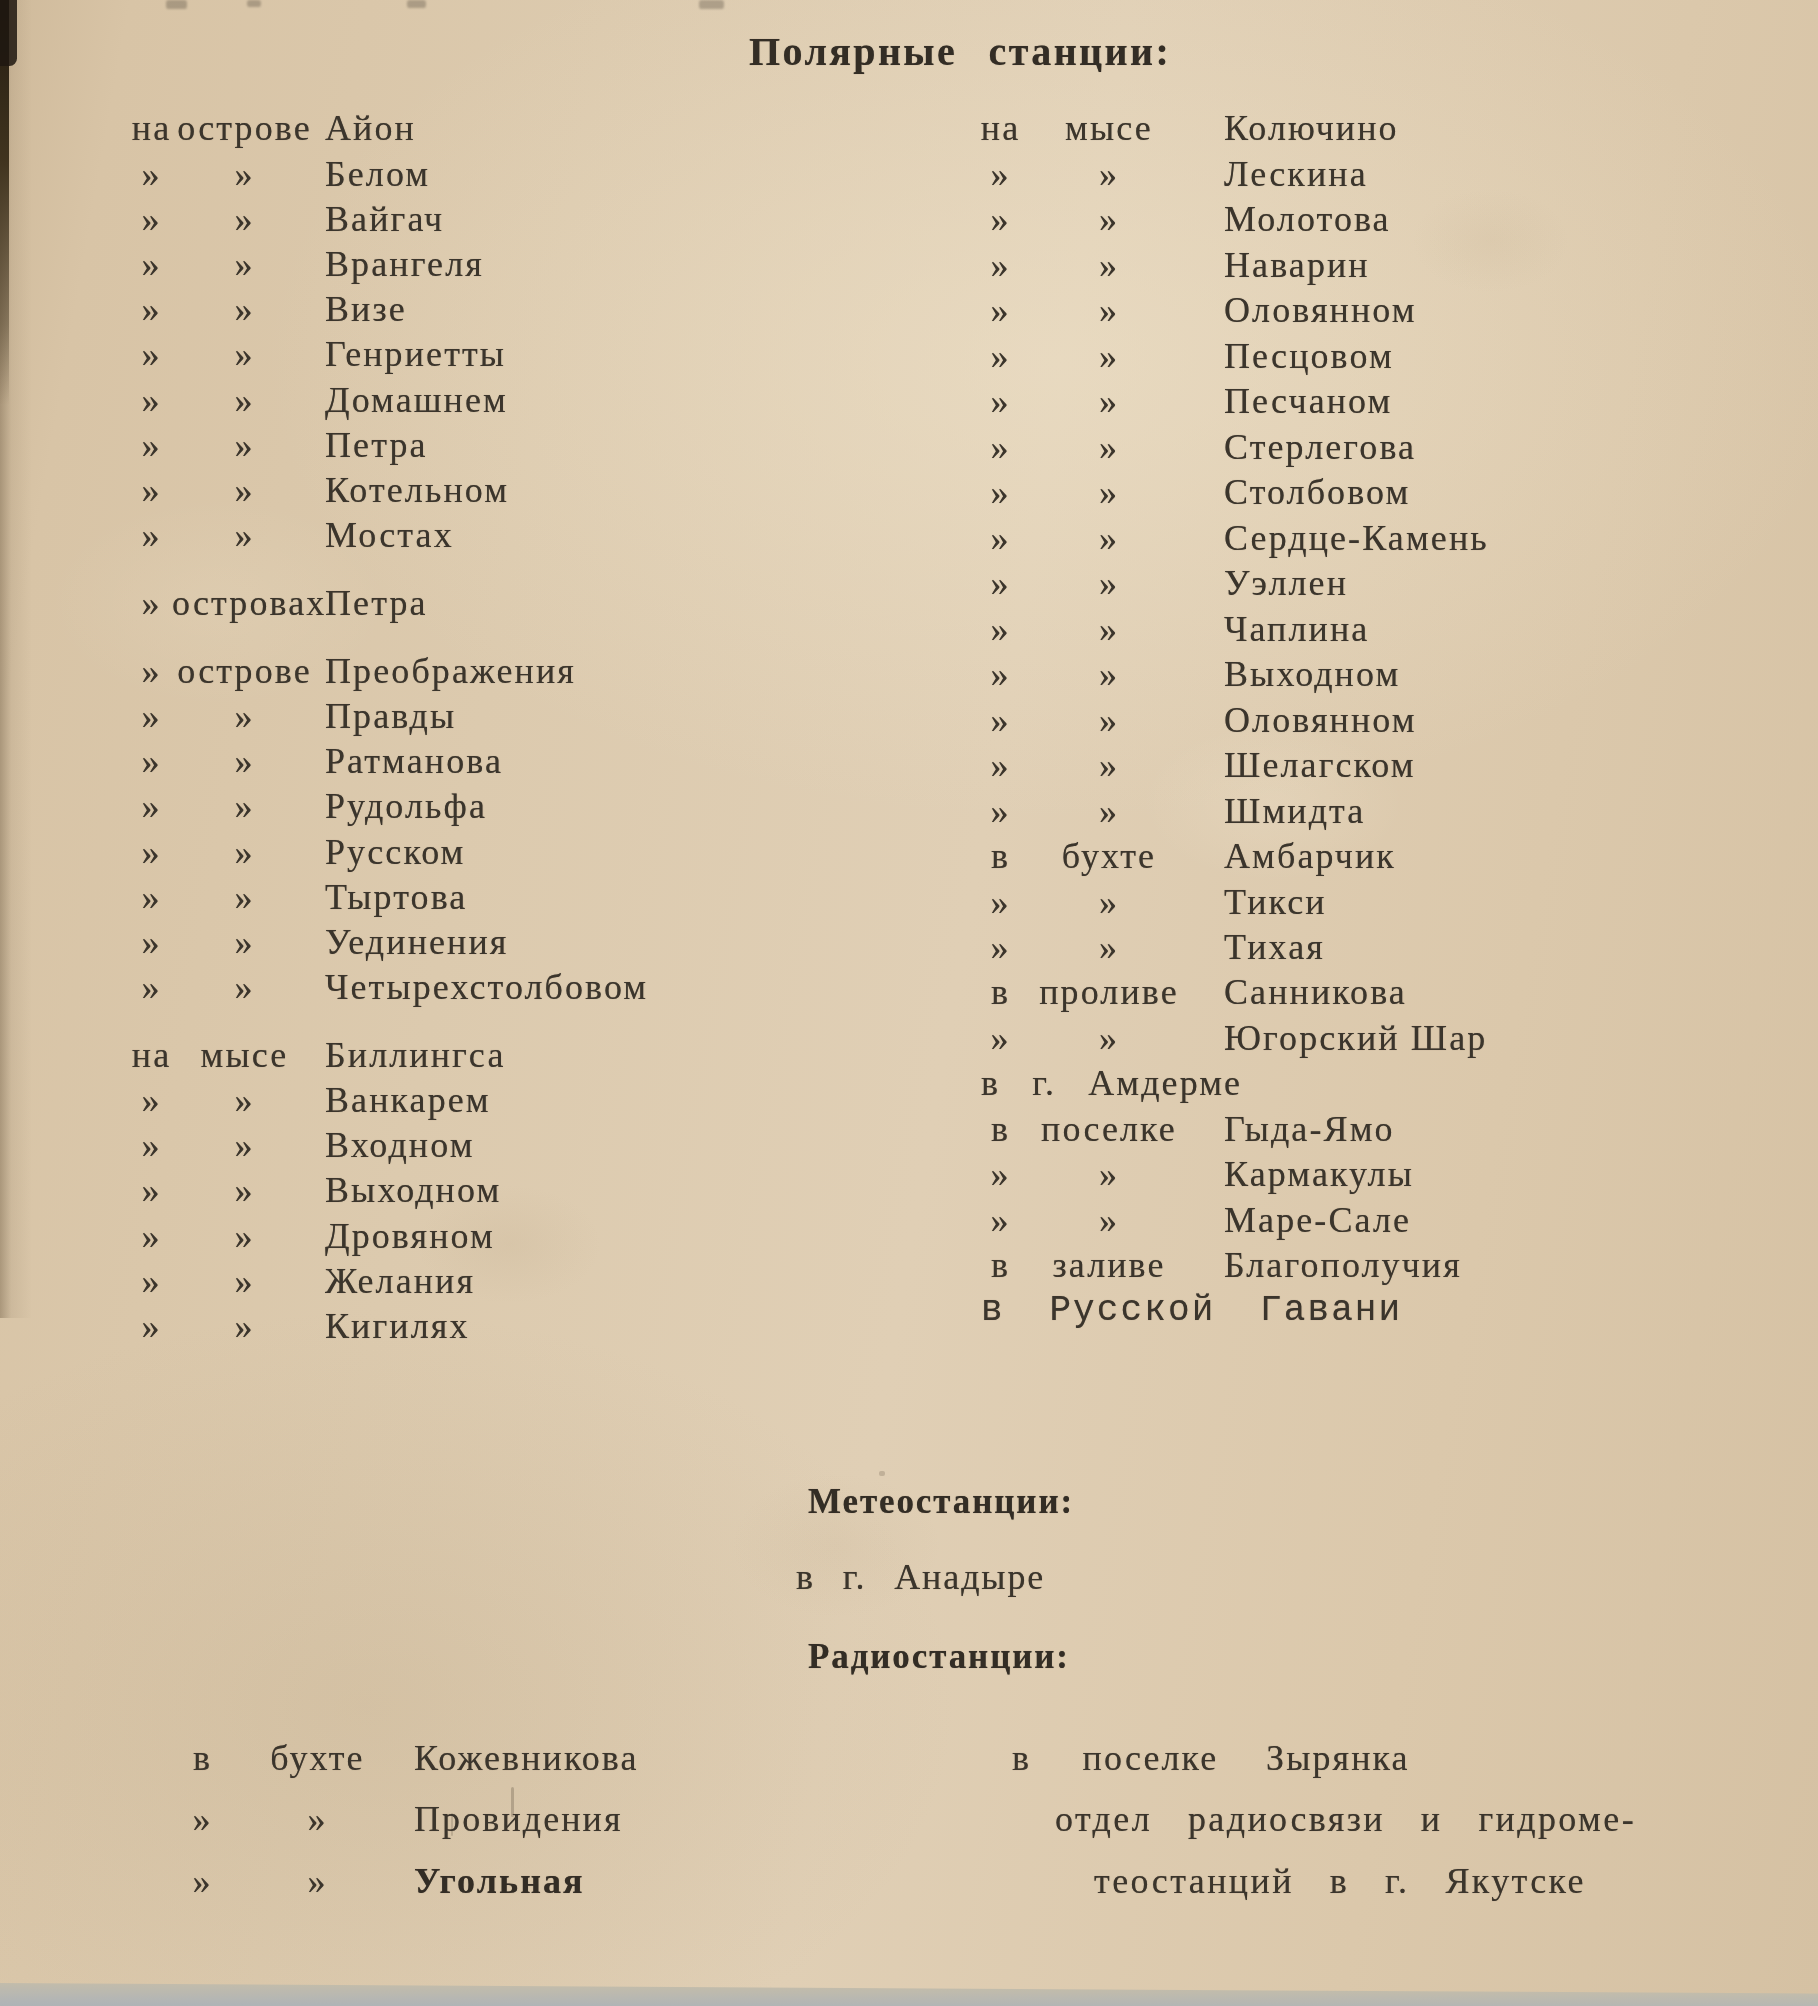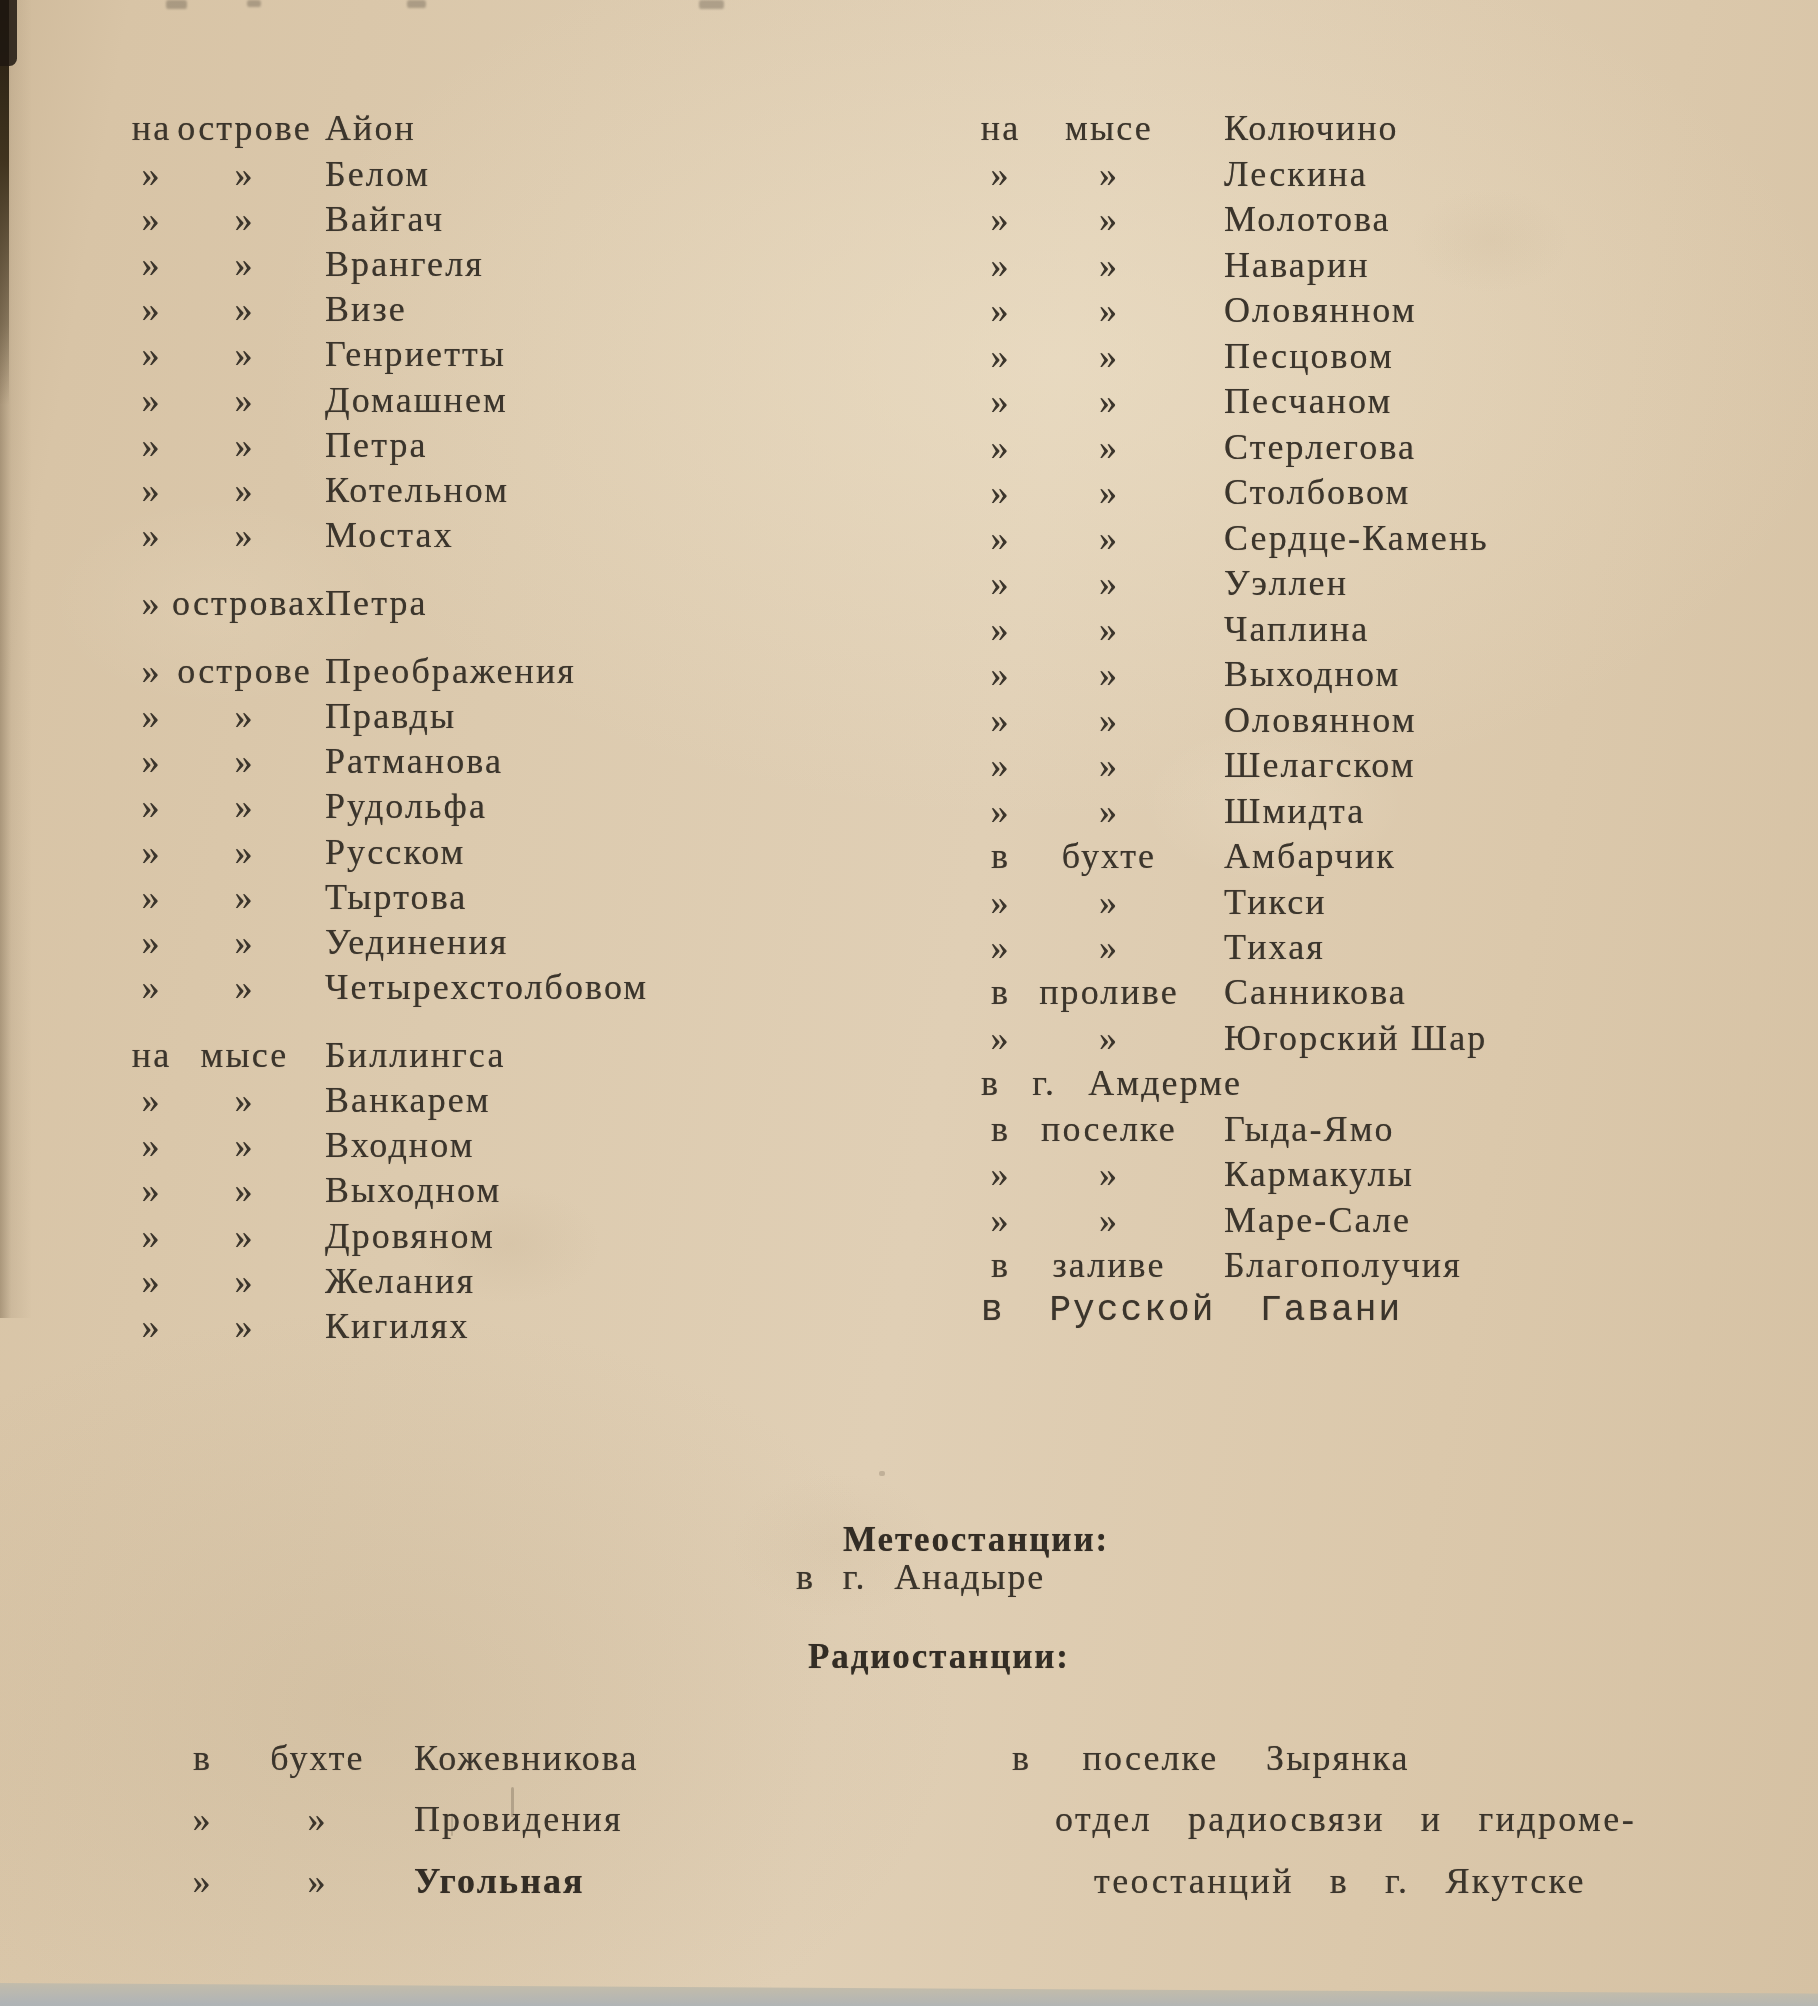--- a/index.html
+++ b/index.html
@@ -21,21 +21,21 @@
     background:
       radial-gradient(132px 85px at 28% 62%, rgba(167,144,110,0.10), transparent 70%),
       radial-gradient(188px 113px at 70% 40%, rgba(255,246,226,0.16), transparent 70%),
       radial-gradient(151px 104px at 46% 77%, rgba(167,144,110,0.08), transparent 70%),
       radial-gradient(113px 75px at 82% 12%, rgba(167,144,110,0.08), transparent 70%),
       radial-gradient(245px 151px at 12% 30%, rgba(255,246,226,0.10), transparent 70%);
   }
   .txt{position:absolute;color:#3b352c;text-shadow:0 0 0.7px rgba(58,49,38,0.65);white-space:nowrap;}
   .heading{font-weight:bold;color:#332d25;letter-spacing:1.9px;}
   .title{left:749px;top:28px;font-size:40px;letter-spacing:2.4px;word-spacing:19px;}
-  .meteo-h{left:808px;top:1520px;font-size:35px;word-spacing:5.6px;margin-left:35px;}
+  .meteo-h{left:808px;top:1482px;font-size:35px;word-spacing:5.6px;}
   .radio-h{left:808px;top:1637px;font-size:35px;word-spacing:5.6px;}
   .anadyr{left:796px;top:1556px;font-size:36px;letter-spacing:1.9px;word-spacing:17px;}
 
   .list{position:absolute;left:0;top:0;width:100%;height:0;}
   .row{position:absolute;left:0;width:1818px;height:43px;font-size:36px;letter-spacing:2.1px;}
   .row span{position:absolute;top:0;white-space:nowrap;color:#3b352c;text-shadow:0 0 0.7px rgba(58,49,38,0.6);}
   .row .bold{font-weight:bold;color:#332d25;}
   .row .c1,.row .c2{text-align:center;}
   .row .free{word-spacing:21px;}
 
@@ -83,20 +83,21 @@
   <div class="edge-left-dark"></div>
   <div class="corner-blot"></div>
   <div class="remnant" style="left:166px;top:0;width:21px;height:8.5px;"></div>
   <div class="remnant" style="left:247px;top:0;width:14px;height:6.6px;"></div>
   <div class="remnant" style="left:407px;top:0;width:19px;height:7.5px;"></div>
   <div class="remnant" style="left:699px;top:0;width:24.5px;height:8.5px;"></div>
   <div class="speck" style="left:511px;top:1787px;width:2.8px;height:30px;opacity:.28;"></div>
   <div class="speck" style="left:451px;top:1813px;width:1.9px;height:22.6px;opacity:.20;"></div>
   <div class="speck" style="left:879px;top:1471px;width:5.6px;height:4.7px;opacity:.22;"></div>
 
+  <div class="txt heading title">Полярные  станции:</div>
 
   <div class="list cols-left">
       <div class="row" style="top: 107px;">
         <span class="c1">на</span>
         <span class="c2">острове</span>
         <span class="c3">Айон</span>
       </div>
       <div class="row" style="top: 153px;">
         <span class="c1">»</span>
         <span class="c2">»</span>

